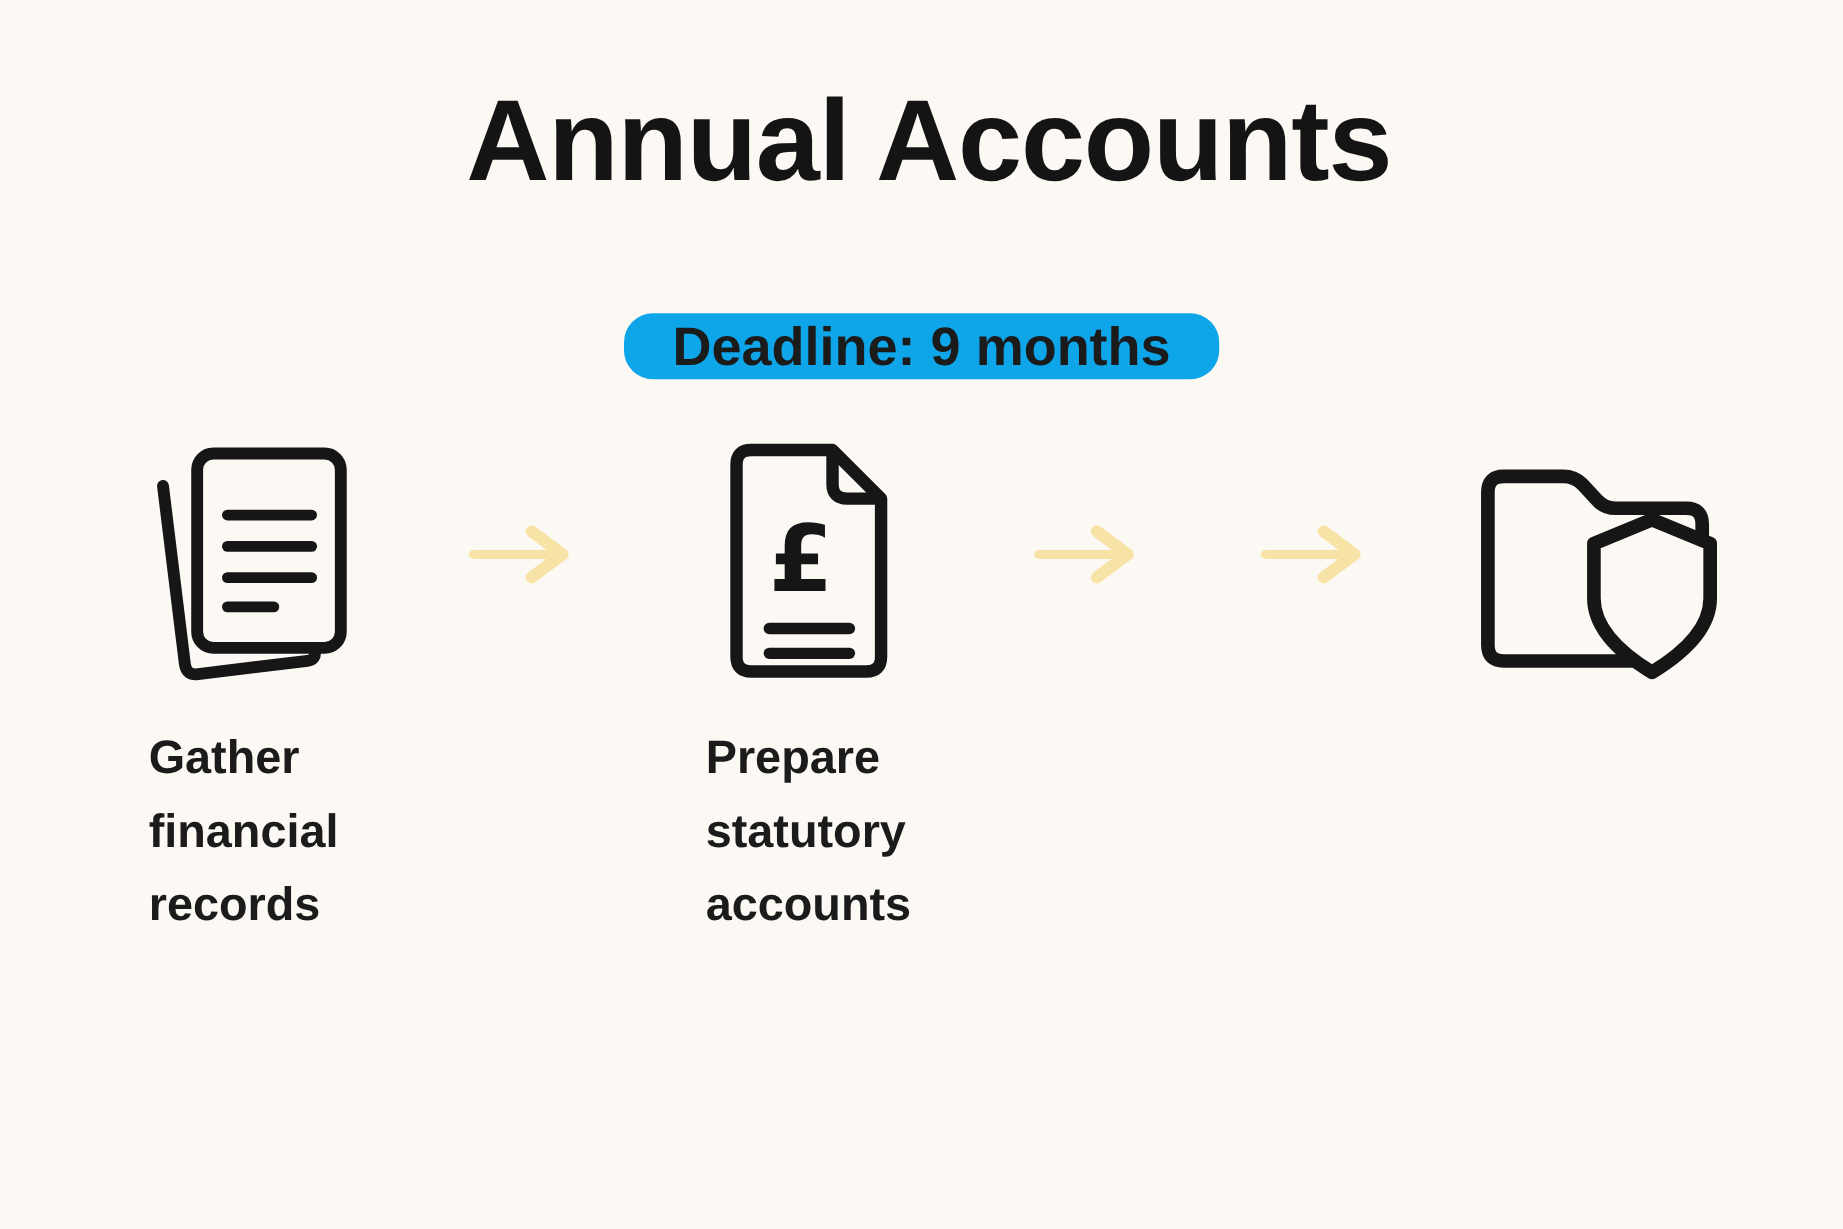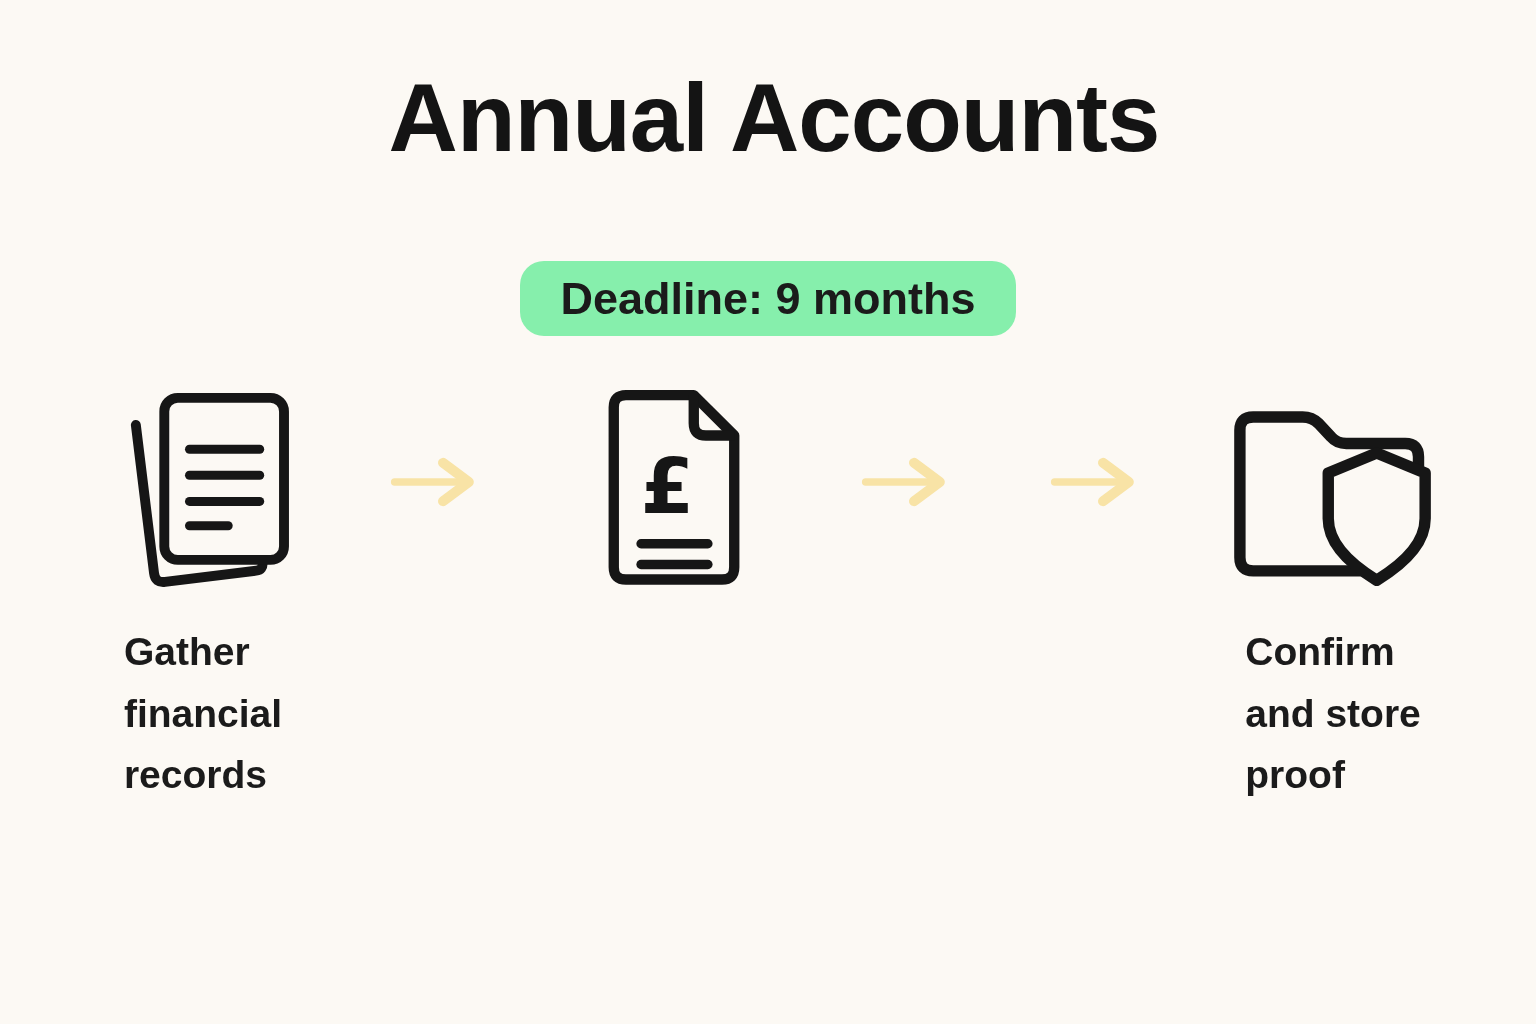--- a/index.html
+++ b/index.html
@@ -24,25 +24,25 @@
     letter-spacing: -1px;
     color: #141414;
     line-height: 1.05;
   }
   .badge-row {
     display: flex;
     justify-content: center;
     margin-top: 92px;
   }
   .badge {
-    background: #86efac;
+    background: #0ea5e9;
     color: #1b1b1b;
     font-size: 45px;
     font-weight: 700;
-    padding: 13px 40px;
+    padding: 3px 40px;
     border-radius: 24px;
     line-height: 1.1;
   }
   .steps {
     display: flex;
     align-items: flex-start;
     margin-top: 38px;
     padding: 0 62px;
   }
   .step {
@@ -115,20 +115,23 @@
     <div class="step">
       <div class="icon-box">
         <svg width="160" height="222" viewBox="0 0 170 230">
           <path d="M106 12 H34 Q21 12 21 25 V195 Q21 208 34 208 H136 Q149 208 149 195 V55 Z" fill="#fcf9f4" stroke="#161616" stroke-width="11" stroke-linejoin="round"></path>
           <path d="M106 12 V42 Q106 55 119 55 H149" fill="none" stroke="#161616" stroke-width="11" stroke-linejoin="round"></path>
           <text x="78" y="137" text-anchor="middle" font-family="DejaVu Sans, sans-serif" font-size="82" font-weight="bold" fill="#161616">£</text>
           <line x1="50" y1="170" x2="121" y2="170" stroke="#161616" stroke-width="10" stroke-linecap="round"></line>
           <line x1="50" y1="192" x2="121" y2="192" stroke="#161616" stroke-width="10" stroke-linecap="round"></line>
         </svg>
       </div>
+      <div class="step-label">Prepare
+statutory
+accounts</div>
     </div>
 
     <div class="arrow-cell">
       <svg width="100" height="64" viewBox="0 0 120 64">
         <line x1="8" y1="32" x2="84" y2="32" stroke="#f8e3a6" stroke-width="9" stroke-linecap="round"></line>
         <path d="M66 9 L97 32 L66 55" fill="none" stroke="#f8e3a6" stroke-width="12" stroke-linecap="round" stroke-linejoin="round"></path>
       </svg>
     </div>
 
 
@@ -139,19 +142,16 @@
       </svg>
     </div>
 
     <div class="step">
       <div class="icon-box">
         <svg width="228" height="200" viewBox="0 0 240 210">
           <path d="M148 188 H36 Q22 188 22 174 V40 Q22 26 36 26 H88 Q98 26 105 33 L118 47 Q124 54 134 54 H196 Q210 54 210 68 V108" fill="none" stroke="#161616" stroke-width="12" stroke-linecap="round" stroke-linejoin="round"></path>
           <path d="M166 64 L217 85 V133 Q217 167 166 198 Q115 167 115 133 V85 Z" fill="#fcf9f4" stroke="#161616" stroke-width="12" stroke-linejoin="round"></path>
         </svg>
       </div>
-      <div class="step-label">Confirm
-and store
-proof</div>
     </div>
 
   </div>
 </div>
 
 </body></html>

